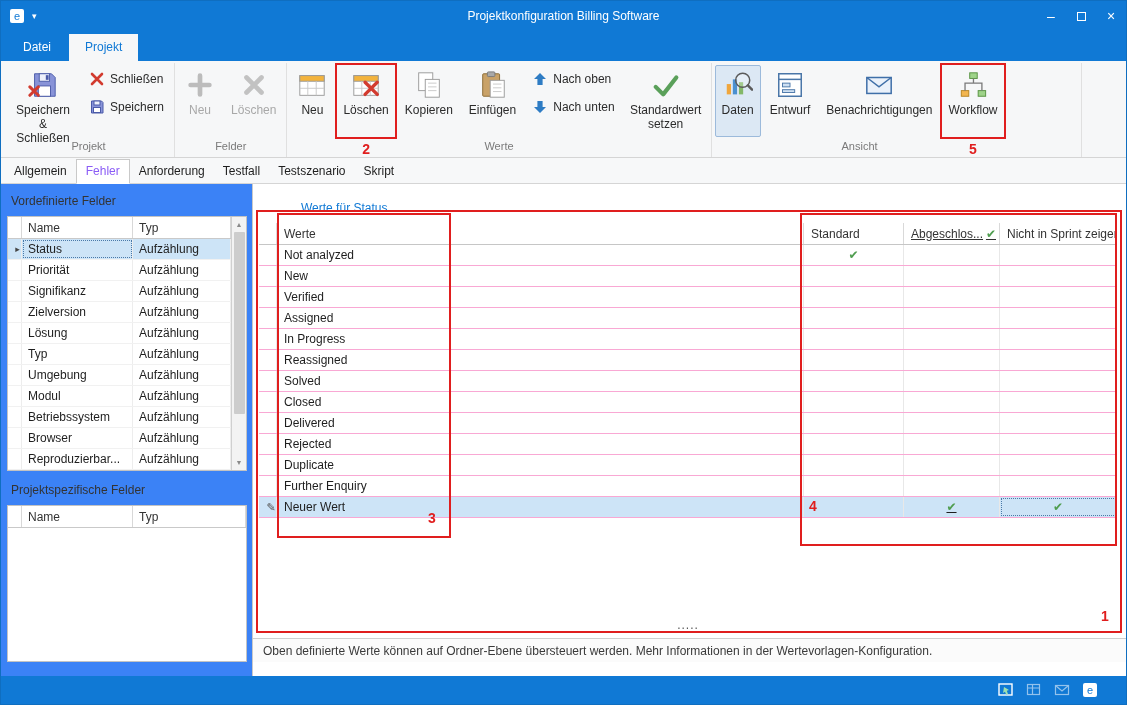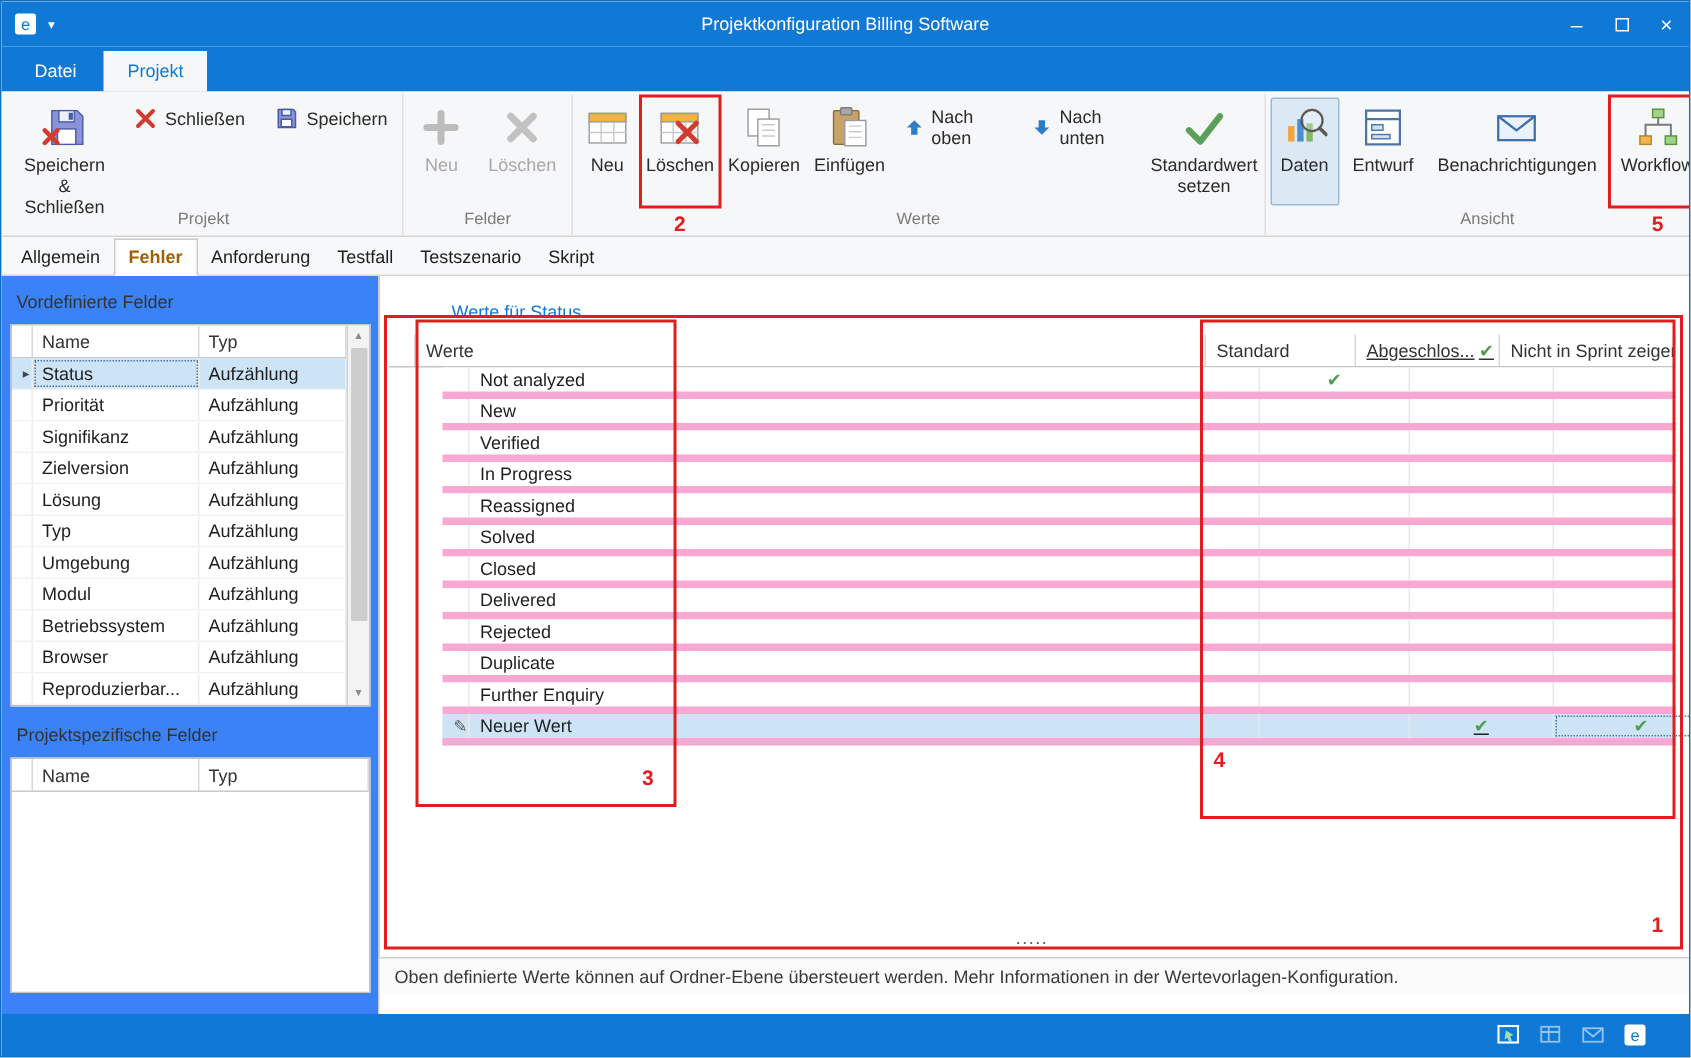--- a/index.html
+++ b/index.html
@@ -26,31 +26,31 @@
   .rgroup-content{flex:1;display:flex;align-items:flex-start;gap:2px;padding-top:2px;}
   .rgroup-label{height:18px;text-align:center;color:#7a7a7a;font-size:11px;line-height:15px;}
   .rbtn{cursor:default;border:1px solid transparent;border-radius:2px;position:relative;color:#2b2b2b;}
   .rbtn-large{height:72px;display:flex;flex-direction:column;align-items:center;gap:4px;
               padding:4px 6px 2px;width:max-content;min-width:40px;text-align:center;line-height:1.15;}
   .rbtn-large .ricon{width:30px;height:30px;flex:0 0 auto;}
   .w74{width:74px;white-space:normal;}
   .w84{width:84px;white-space:normal;}
   .rbtn-small{display:flex;align-items:center;gap:5px;padding:2px 6px;}
   .rbtn-small .ricon{width:16px;height:16px;}
-  .rcol{display:flex;gap:6px;padding-top:3px;}
+  .rcol{display:flex;flex-direction:column;gap:6px;padding-top:3px;}
   .rbtn.disabled{color:#a8a8a8;}
   .rbtn.selected{background:#dce8f4;border-color:#9cbadb;}
   .rbtn.annotated::after{content:"";position:absolute;left:-2px;top:-3px;right:-2px;bottom:-3px;
                          border:2px solid var(--ann);pointer-events:none;}
   .ann-below{position:absolute;top:calc(100% + 5px);left:50%;transform:translateX(-50%);
              font-weight:bold;font-size:14px;color:var(--ann);z-index:60;}
   
   .doctabs{height:26px;background:#f7f8f9;border-bottom:1px solid #d5d5d5;display:flex;align-items:flex-end;padding-left:4px;}
   .dtab{padding:4px 9px 5px;cursor:default;margin-top:45px;}
-  .dtab.sel{background:#fff;color:#a16207;font-weight:bold;border:1px solid #c9c9c9;border-bottom:1px solid #fff;margin-bottom:-1px;}
+  .dtab.sel{background:#fff;color:#8b5cf6;font-weight:normal;border:1px solid #c9c9c9;border-bottom:1px solid #fff;margin-bottom:-1px;}
   
   .content{height:492px;display:flex;background:#3b82f6;}
   .leftpanel{width:252px;border-right:1px solid #c9c9c9;display:flex;flex-direction:column;}
   .lp-label{margin:10px 0 4px 10px;color:#333;height:18px;}
   .lp2{margin-top:12px;}
   .ltable{margin:0 5px 0 6px;border:1px solid #c3c3c3;display:flex;background:#fff;height:255px;}
   .lt-main{flex:1;display:flex;flex-direction:column;overflow:hidden;}
   .lheader{display:flex;height:22px;border-bottom:1px solid #c9c9c9;background:#fff;}
   .lh{border-right:1px solid #d8d8d8;display:flex;align-items:center;padding-left:6px;color:#333;}
   .lind{width:14px;flex:0 0 14px;padding-left:2px;justify-content:center;}
@@ -73,21 +73,21 @@
   .mp-title{height:39px;display:flex;align-items:center;padding:8px 0 0 48px;color:#1079d5;}
   .grid{margin-left:6px;width:858px;}
   .gheader{display:flex;height:22px;border-bottom:1px solid #c6c6c6;background:#fff;}
   .gh{display:flex;align-items:center;padding-left:7px;color:#333;border-right:1px solid #d9d9d9;
       overflow:hidden;white-space:nowrap;}
   .gind{width:18px;flex:0 0 18px;padding-left:0;justify-content:center;}
   .gval{width:527px;flex:0 0 527px;}
   .gstd{width:100px;flex:0 0 100px;}
   .gabg{width:96px;flex:0 0 96px;text-decoration:underline;}
   .gspr{width:117px;flex:0 0 117px;}
-  .grow{display:flex;height:21px;border-bottom:5px solid #f9a8d4;background:#fff;margin-left:36px;}
+  .grow{display:flex;height:21px;border-bottom:1px solid #f9a8d4;background:#fff;}
   .grow.sel{background:#cde4f7;}
   .gcell{display:flex;align-items:center;padding-left:7px;border-right:1px solid #e8e8e8;
          overflow:hidden;white-space:nowrap;}
   .gchk{justify-content:center;padding-left:0;}
   .check{color:#4f9d4f;font-size:12px;}
   .hcheck{margin-left:auto;margin-right:3px;}
   .focus{outline:1px dotted #4a79a8;outline-offset:-2px;}
   .editglyph{font-size:11px;color:#555;}
   .gfiller{flex:1;width:858px;margin-left:6px;display:flex;align-items:flex-end;justify-content:center;
            color:#555;padding-bottom:6px;letter-spacing:1px;}
@@ -418,20 +418,27 @@
             <div class="grow">
               <div class="gcell gind"></div>
               <div class="gcell gval">New</div>
               <div class="gcell gchk gstd"></div>
               <div class="gcell gchk gabg"></div>
               <div class="gcell gchk gspr"></div>
             </div>
             <div class="grow">
               <div class="gcell gind"></div>
               <div class="gcell gval">Verified</div>
+              <div class="gcell gchk gstd"></div>
+              <div class="gcell gchk gabg"></div>
+              <div class="gcell gchk gspr"></div>
+            </div>
+            <div class="grow">
+              <div class="gcell gind"></div>
+              <div class="gcell gval">Assigned</div>
               <div class="gcell gchk gstd"></div>
               <div class="gcell gchk gabg"></div>
               <div class="gcell gchk gspr"></div>
             </div>
             <div class="grow">
               <div class="gcell gind"></div>
               <div class="gcell gval">In Progress</div>
               <div class="gcell gchk gstd"></div>
               <div class="gcell gchk gabg"></div>
               <div class="gcell gchk gspr"></div>

